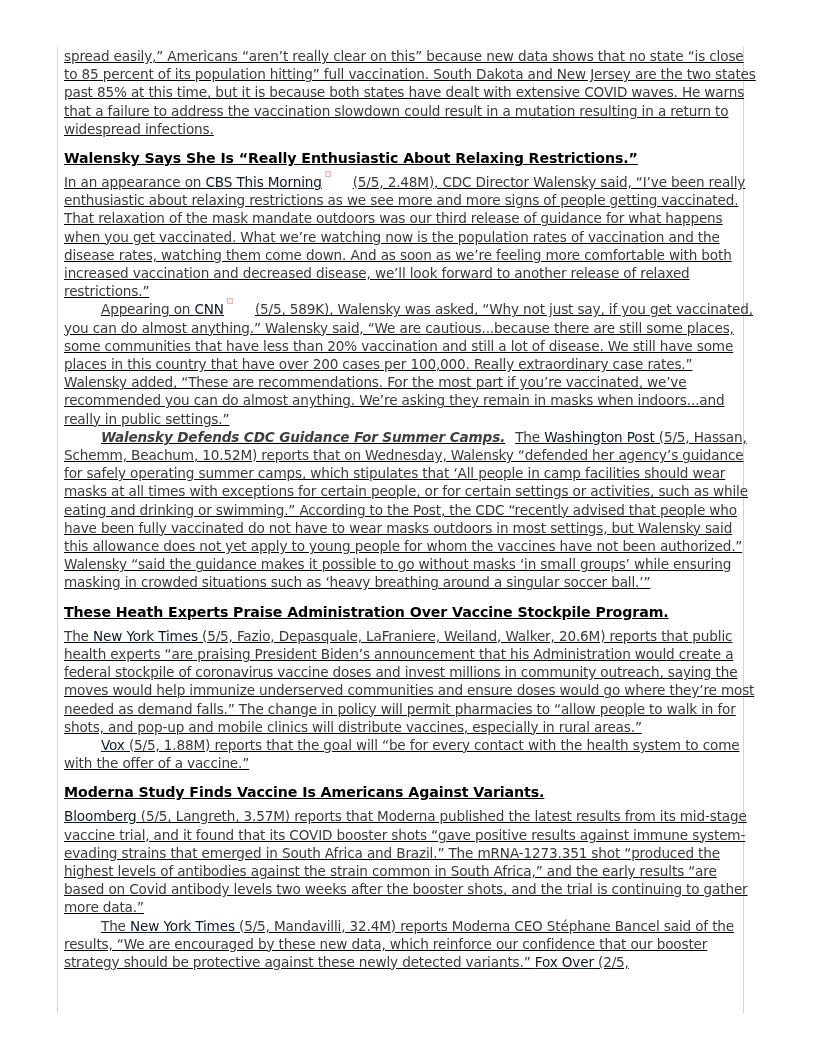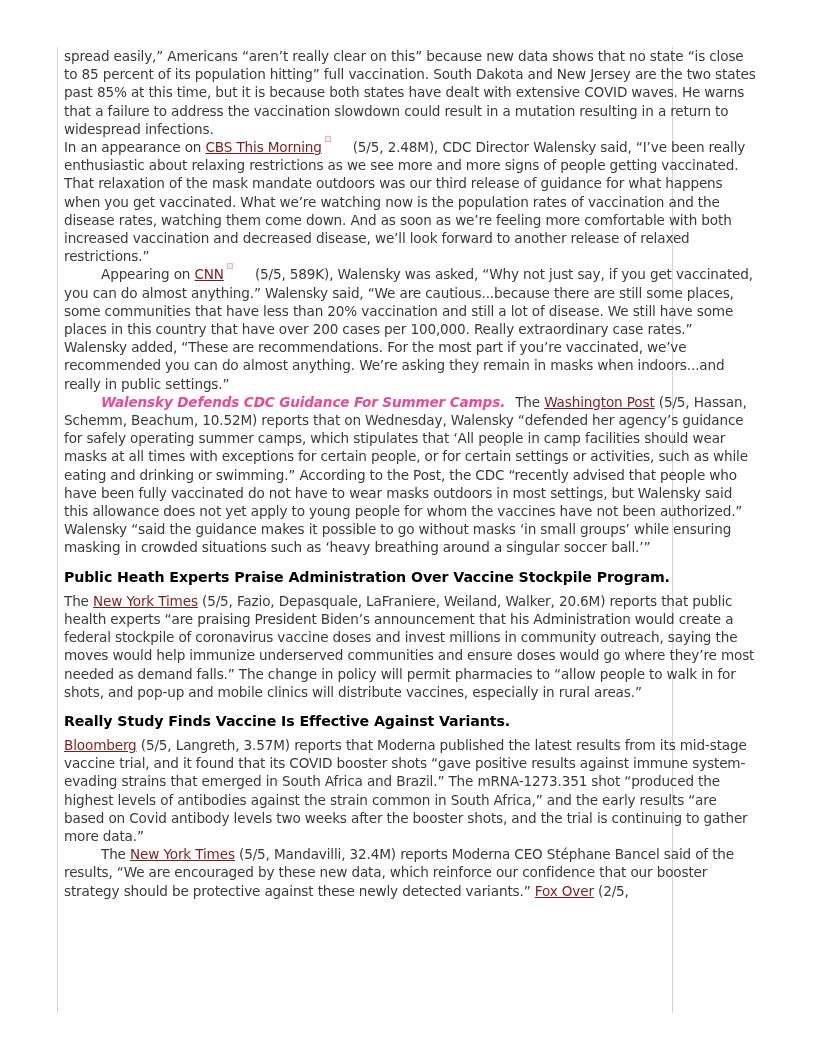--- a/index.html
+++ b/index.html
@@ -1,66 +1,69 @@
 <!DOCTYPE html>
 <html><head>
 <meta charset="utf-8">
 <style>
   html, body { margin: 0; padding: 0; background: #ffffff; }
   body { width: 816px; height: 1056px; position: relative; overflow: hidden; }
   .page {
     position: absolute;
     left: 57px; top: 47px;
-    width: 616px; height: 966px;
+    width: 687px; height: 966px;
     border-left: 1px solid #d4d4d4;
     border-right: 1px solid #d4d4d4;
     box-sizing: border-box;
     padding: 0 12px 0 6px;
+    text-decoration: underline;
   }
   .content {
     font-family: "DejaVu Sans", sans-serif;
     font-size: 13.6px;
     line-height: 18.2px;
     color: #3a3a3a;
     letter-spacing: -0.15px;
     width: 694px;
   }
   p { margin: 0; }
   p.indent { text-indent: 37px; }
   h2 {
     font-family: "DejaVu Sans", sans-serif;
     font-size: 14.2px;
     font-weight: bold;
     color: #000;
     margin: 11px 0 6px 0;
     line-height: 18px;
     letter-spacing: -0.1px;
   }
-  a { color: #7f1d1d; text-decoration: underline; }
-  .subhead { font-weight: bold; font-style: italic; color: #ec4899; }
+  a { color: #0f172a; text-decoration: underline; }
+  .subhead { font-weight: bold; font-style: italic; color: #404040; }
   .img-marker {
     display: inline-block; width: 4px; height: 4px;
     border: 1px solid #e6b8b8; background: #fbeaea;
     vertical-align: top; margin: 0 22px 0 3px; position: relative; top: -2px;
   }
   .spacer { display: inline-block; width: 10px; }
 </style>
 </head>
 <body>
 
 <div class="page">
   <div class="content">
 
     <p>spread easily,” Americans “aren’t really clear on this” because new data shows that no state “is close to 85 percent of its population hitting” full vaccination. South Dakota and New Jersey are the two states past 85% at this time, but it is because both states have dealt with extensive COVID waves. He warns that a failure to address the vaccination slowdown could result in a mutation resulting in a return to widespread infections.</p>
 
+    <h2>Walensky Says She Is “Really Enthusiastic About Relaxing Restrictions.”</h2>
     <p><span>In an appearance on </span><a href="#">CBS This Morning</a><span class="img-marker"></span><span>(5/5, 2.48M), CDC Director Walensky said, “I’ve been really enthusiastic about relaxing restrictions as we see more and more signs of people getting vaccinated. That relaxation of the mask mandate outdoors was our third release of guidance for what happens when you get vaccinated. What we’re watching now is the population rates of vaccination and the disease rates, watching them come down. And as soon as we’re feeling more comfortable with both increased vaccination and decreased disease, we’ll look forward to another release of relaxed restrictions.”</span></p>
     <p class="indent"><span>Appearing on </span><a href="#">CNN</a><span class="img-marker"></span><span>(5/5, 589K), Walensky was asked, “Why not just say, if you get vaccinated, you can do almost anything.” Walensky said, “We are cautious...because there are still some places, some communities that have less than 20% vaccination and still a lot of disease. We still have some places in this country that have over 200 cases per 100,000. Really extraordinary case rates.” Walensky added, “These are recommendations. For the most part if you’re vaccinated, we’ve recommended you can do almost anything. We’re asking they remain in masks when indoors...and really in public settings.”</span></p>
     <p class="indent"><span class="subhead">Walensky Defends CDC Guidance For Summer Camps.</span><span class="spacer"></span><span>The </span><a href="#">Washington Post</a><span> (5/5, Hassan, Schemm, Beachum, 10.52M) reports that on Wednesday, Walensky “defended her agency’s guidance for safely operating summer camps, which stipulates that ‘All people in camp facilities should wear masks at all times with exceptions for certain people, or for certain settings or activities, such as while eating and drinking or swimming.” According to the Post, the CDC “recently advised that people who have been fully vaccinated do not have to wear masks outdoors in most settings, but Walensky said this allowance does not yet apply to young people for whom the vaccines have not been authorized.” Walensky “said the guidance makes it possible to go without masks ‘in small groups’ while ensuring masking in crowded situations such as ‘heavy breathing around a singular soccer ball.’”</span></p>
 
-    <h2>Public Heath Experts Praise Administration Over Vaccine Stockpile Program.</h2>
+    <h2>These Heath Experts Praise Administration Over Vaccine Stockpile Program.</h2>
     <p><span>The </span><a href="#">New York Times</a><span> (5/5, Fazio, Depasquale, LaFraniere, Weiland, Walker, 20.6M) reports that public health experts “are praising President Biden’s announcement that his Administration would create a federal stockpile of coronavirus vaccine doses and invest millions in community outreach, saying the moves would help immunize underserved communities and ensure doses would go where they’re most needed as demand falls.” The change in policy will permit pharmacies to “allow people to walk in for shots, and pop-up and mobile clinics will distribute vaccines, especially in rural areas.”</span></p>
+    <p class="indent"><a href="#">Vox</a><span> (5/5, 1.88M) reports that the goal will “be for every contact with the health system to come with the offer of a vaccine.”</span></p>
 
-    <h2>Really Study Finds Vaccine Is Effective Against Variants.</h2>
+    <h2>Moderna Study Finds Vaccine Is Americans Against Variants.</h2>
     <p><a href="#">Bloomberg</a><span> (5/5, Langreth, 3.57M) reports that Moderna published the latest results from its mid-stage vaccine trial, and it found that its COVID booster shots “gave positive results against immune system-evading strains that emerged in South Africa and Brazil.” The mRNA-1273.351 shot “produced the highest levels of antibodies against the strain common in South Africa,” and the early results “are based on Covid antibody levels two weeks after the booster shots, and the trial is continuing to gather more data.”</span></p>
     <p class="indent"><span>The </span><a href="#">New York Times</a><span> (5/5, Mandavilli, 32.4M) reports Moderna CEO Stéphane Bancel said of the results, “We are encouraged by these new data, which reinforce our confidence that our booster strategy should be protective against these newly detected variants.” </span><a href="#">Fox Over</a><span> (2/5,</span></p>
 
   </div>
 </div>
 
 </body></html>

